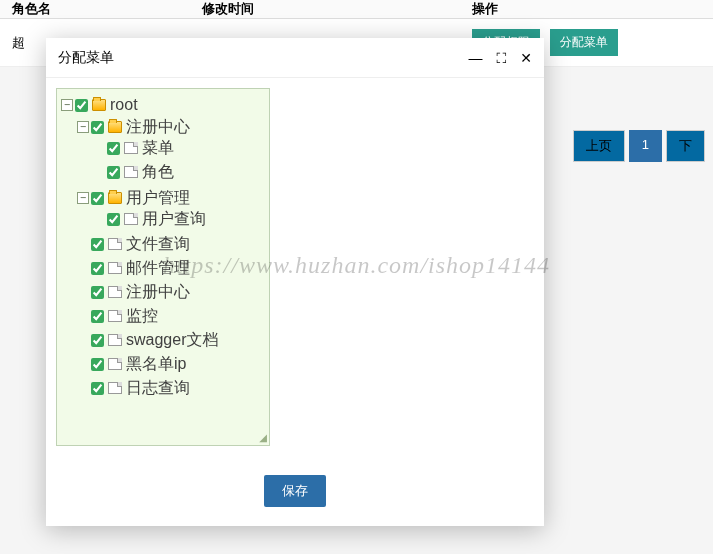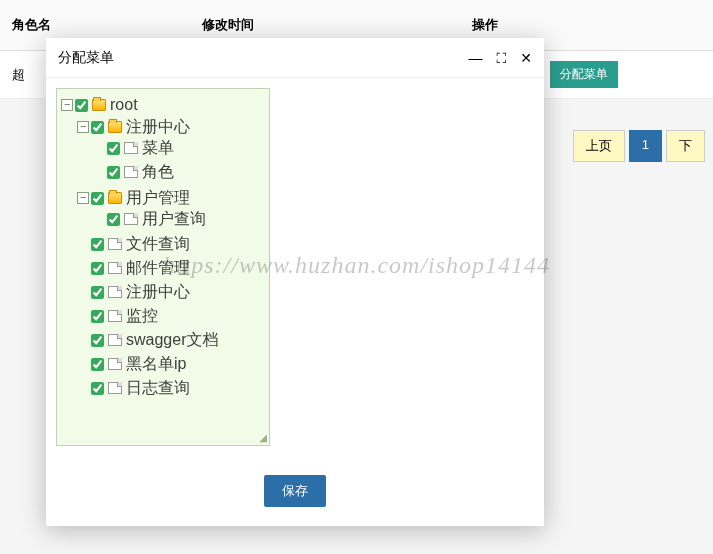--- a/index.html
+++ b/index.html
@@ -1,29 +1,29 @@
 <!DOCTYPE html>
 <html><head>
 <meta charset="utf-8">
 <style>
   * { box-sizing: border-box; margin: 0; padding: 0; }
   body { font-family: "Microsoft YaHei", Arial, sans-serif; font-size: 13px; background: #f5f5f5; width: 713px; height: 554px; overflow: hidden; position: relative; }
 
   
   .bg-table { position: absolute; top: 0; left: 0; right: 0; }
   .bg-header { display: flex; background: #fafafa; border-bottom: 1px solid #ddd; font-weight: bold; }
-  .bg-header > div { padding: 16px 12px; }
+  .bg-header > div { padding: 0 12px; }
   .col1 { width: 190px; }
   .col2 { width: 270px; }
   .col3 { flex: 1; }
   .bg-row { display: flex; background: #fff; border-bottom: 1px solid #eee; align-items: center; }
   .bg-row > div { padding: 10px 12px; }
   .action-btn { display: inline-block; background: #2a9e8e; color: #fff; padding: 5px 10px; font-size: 12px; margin-right: 6px; cursor: pointer; }
   .pager { position: absolute; right: 8px; top: 130px; display: flex; gap: 4px; }
-  .pager .pg { border: 1px solid #ccc; padding: 6px 12px; background: #fef9c3; cursor: pointer; }
+  .pager .pg { border: 1px solid #ccc; padding: 6px 12px; background: #0369a1; cursor: pointer; }
   .pager .pg.active { background: #2c6ea8; color: #fff; border-color: #2c6ea8; }
 
   
   .dialog { position: absolute; left: 46px; top: 38px; width: 498px; height: 488px; background: #fff; box-shadow: 0 4px 24px rgba(0,0,0,0.25); }
   .dlg-titlebar { display: flex; align-items: center; height: 40px; padding: 0 12px; border-bottom: 1px solid #eee; }
   .dlg-title { flex: 1; font-size: 14px; }
   .dlg-ctrls { display: flex; gap: 14px; font-size: 14px; }
   .dlg-ctrls span { cursor: pointer; line-height: 1; }
   .dlg-body { padding: 10px 10px 0 10px; }
 

